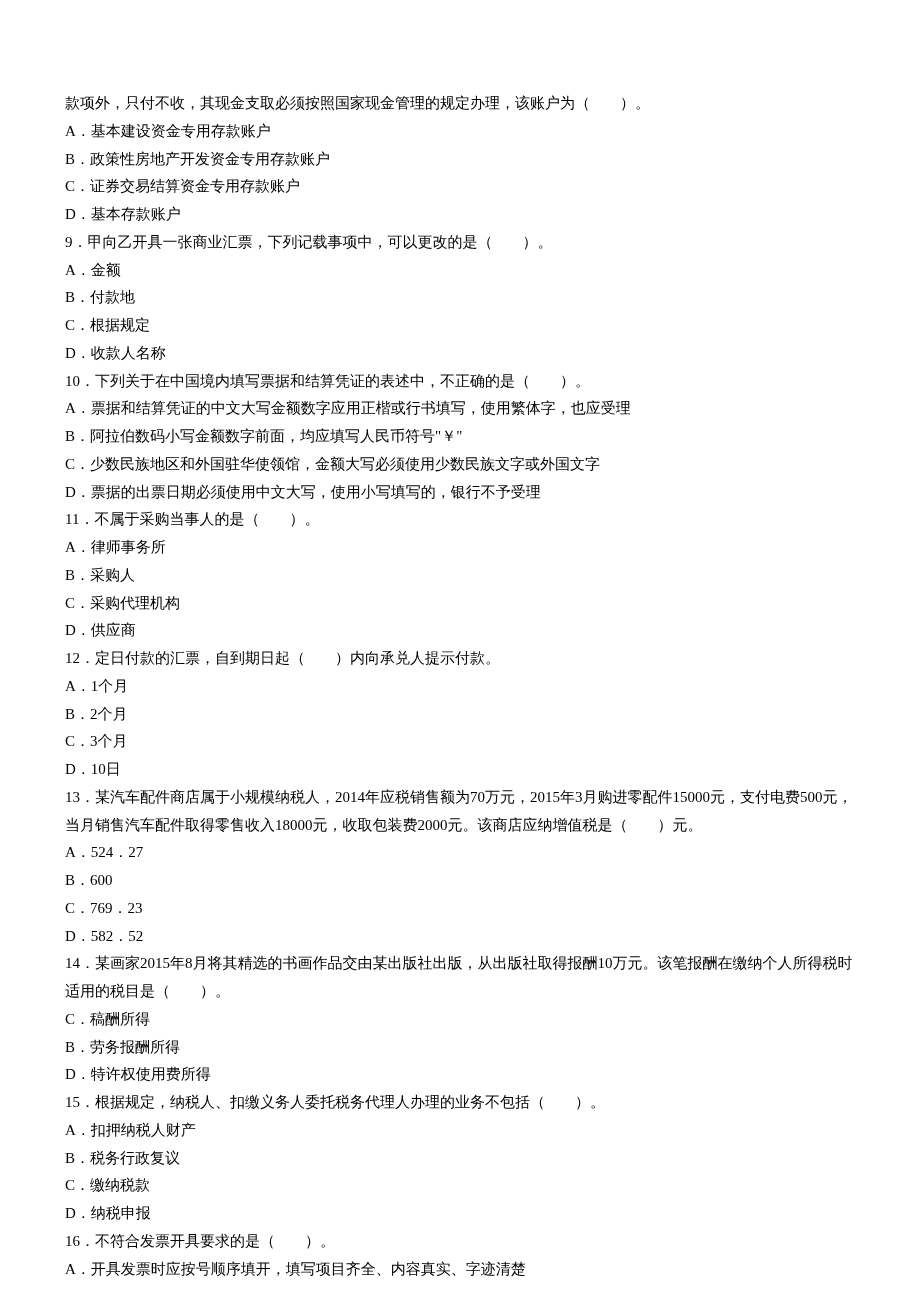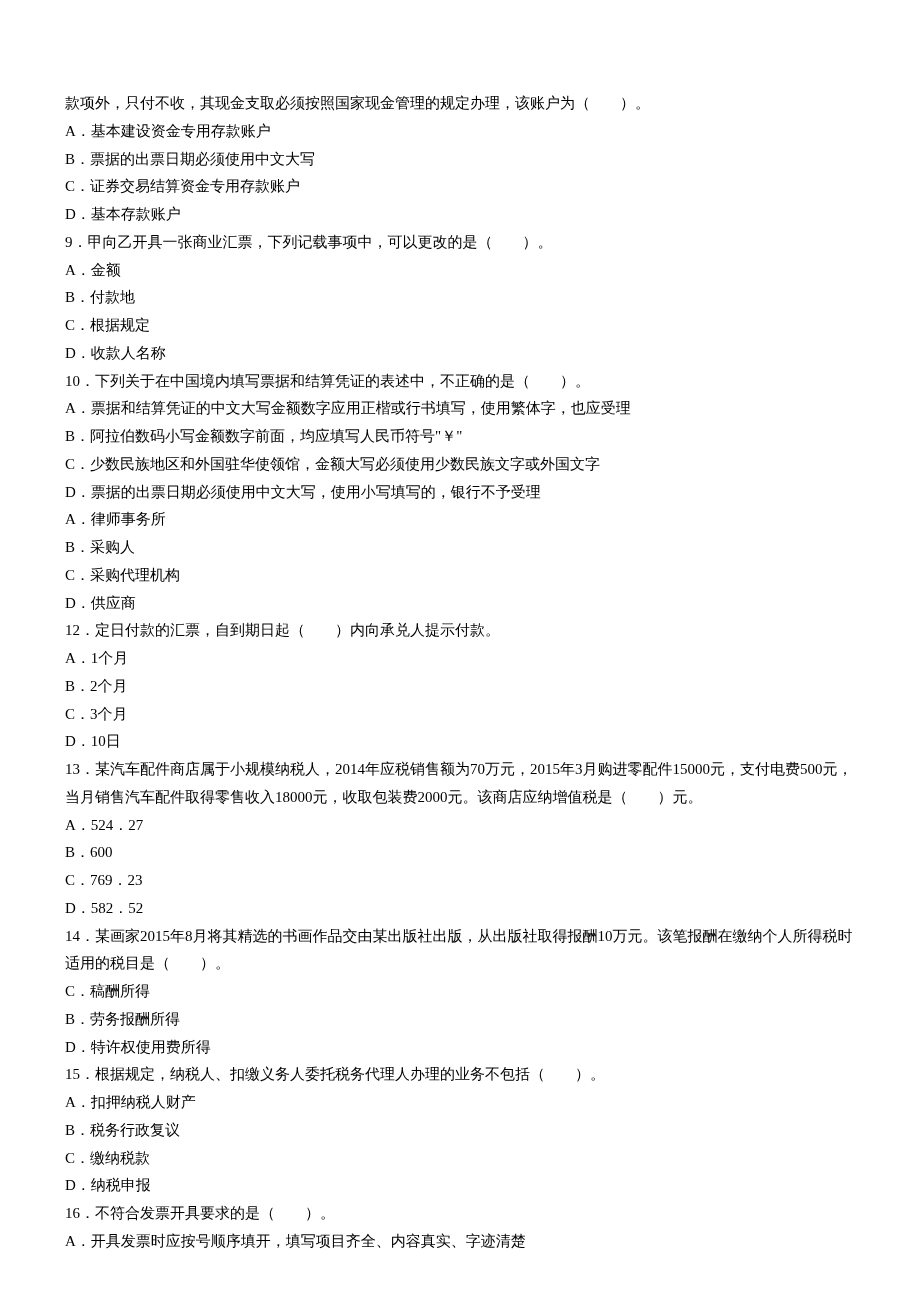--- a/index.html
+++ b/index.html
@@ -20,33 +20,34 @@
       display: block;
       white-space: pre-wrap;
     }
   </style>
 </head>
 <body>
 
 <div id="content">
     <span class="line">款项外，只付不收，其现金支取必须按照国家现金管理的规定办理，该账户为（　　）。</span>
     <span class="line">A．基本建设资金专用存款账户</span>
-    <span class="line">B．票据的出票日期必须使用中文大写</span>
+    <span class="line">B．政策性房地产开发资金专用存款账户</span>
     <span class="line">C．证券交易结算资金专用存款账户</span>
     <span class="line">D．基本存款账户</span>
     <span class="line">9．甲向乙开具一张商业汇票，下列记载事项中，可以更改的是（　　）。</span>
     <span class="line">A．金额</span>
     <span class="line">B．付款地</span>
     <span class="line">C．根据规定</span>
     <span class="line">D．收款人名称</span>
     <span class="line">10．下列关于在中国境内填写票据和结算凭证的表述中，不正确的是（　　）。</span>
     <span class="line">A．票据和结算凭证的中文大写金额数字应用正楷或行书填写，使用繁体字，也应受理</span>
     <span class="line">B．阿拉伯数码小写金额数字前面，均应填写人民币符号"￥"</span>
     <span class="line">C．少数民族地区和外国驻华使领馆，金额大写必须使用少数民族文字或外国文字</span>
     <span class="line">D．票据的出票日期必须使用中文大写，使用小写填写的，银行不予受理</span>
+    <span class="line">11．不属于采购当事人的是（　　）。</span>
     <span class="line">A．律师事务所</span>
     <span class="line">B．采购人</span>
     <span class="line">C．采购代理机构</span>
     <span class="line">D．供应商</span>
     <span class="line">12．定日付款的汇票，自到期日起（　　）内向承兑人提示付款。</span>
     <span class="line">A．1个月</span>
     <span class="line">B．2个月</span>
     <span class="line">C．3个月</span>
     <span class="line">D．10日</span>
     <span class="line">13．某汽车配件商店属于小规模纳税人，2014年应税销售额为70万元，2015年3月购进零配件15000元，支付电费500元，当月销售汽车配件取得零售收入18000元，收取包装费2000元。该商店应纳增值税是（　　）元。</span>

